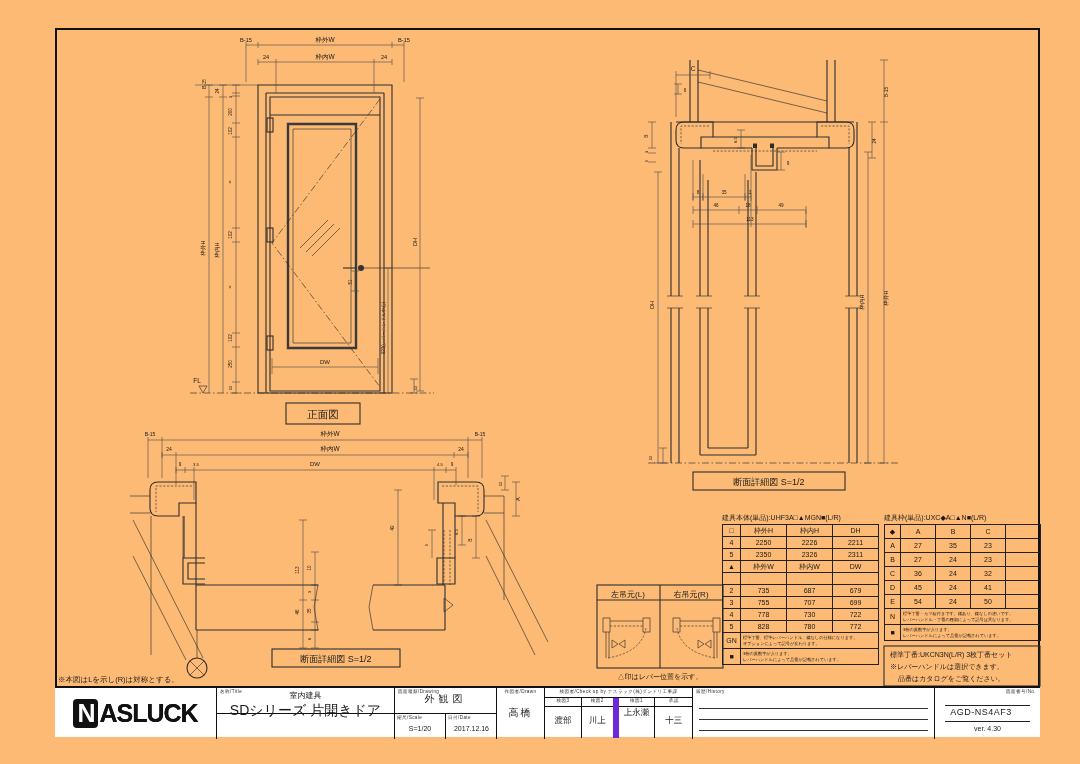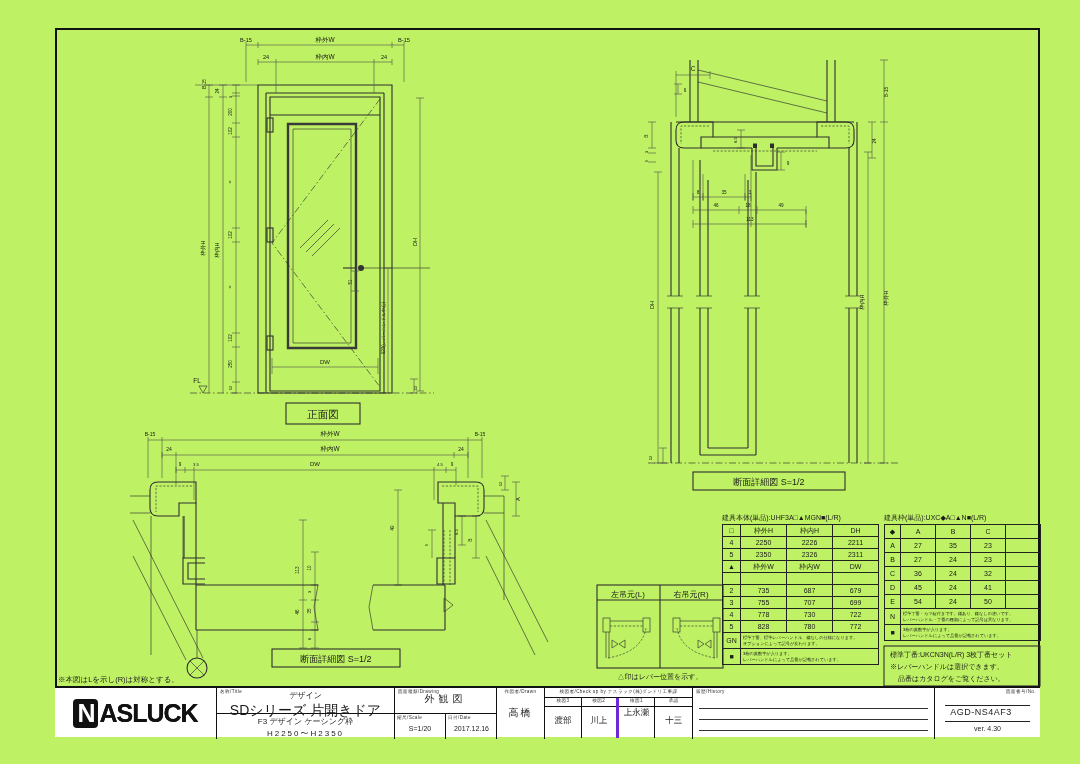--- a/index.html
+++ b/index.html
@@ -1,17 +1,17 @@
 <!DOCTYPE html>
 <html><head>
 <meta charset="utf-8">
 <style>
   html,body{margin:0;padding:0;background:#fff;width:1080px;height:764px;overflow:hidden;
     font-family:"Liberation Sans",sans-serif;color:#1a1a1a;}
-  #sheet{position:relative;width:1080px;height:764px;background:#bef264;}
+  #sheet{position:relative;width:1080px;height:764px;background:#fdba74;}
   #frame{position:absolute;left:55px;top:28px;width:985px;height:709px;border:2.5px solid #111;box-sizing:border-box;}
   svg{position:absolute;left:0;top:0;}
   svg text{font-family:"Liberation Sans",sans-serif;fill:#1a1a1a;}
   .mid{text-anchor:middle}
   .t4{font-size:4.2px}.t45{font-size:4.6px}.t5{font-size:5px}.t55{font-size:5.6px}
   .t6{font-size:6px}.t65{font-size:6.5px}.t7{font-size:7px}.t75{font-size:7.5px}
   .t8{font-size:8px}.t9{font-size:9px}.t10{font-size:10.5px}
   .ln{stroke:#2e2e2e;stroke-width:1.1;fill:none}
   .lt{stroke:#2e2e2e;stroke-width:.65;fill:none}
   .lk{stroke:#3a3a3a;stroke-width:2.4;fill:none}
@@ -403,26 +403,22 @@
     <div class="cell" style="left:0;width:162px">
       <div class="logo">
         <span class="logo-n">N</span>
           <span class="logo-rest">ASLUCK</span>
       </div>
     </div>
 
     <div class="cell" style="left:162px;width:178px">
       <div class="half" style="top:0;height:26px;border-bottom:1px solid #111;">
         <div class="tinyh" style="position:absolute;left:3px;top:1px">名称/Title</div>
-        <div class="ctext" style="font-size:8px;margin-top:2px">デザイン</div>
+        <div class="ctext" style="font-size:8px;margin-top:2px">室内建具</div>
         <div class="ctext" style="font-size:14px;margin-top:1px">SDシリーズ 片開きドア</div>
-      </div>
-      <div class="half" style="top:26px;height:25px;">
-        <div class="ctext" style="font-size:8px;margin-top:2px">F3 デザイン ケーシング枠</div>
-        <div class="ctext" style="font-size:8px;margin-top:1px;letter-spacing:2px">H2250〜H2350</div>
       </div>
     </div>
 
     <div class="cell" style="left:340px;width:102px">
       <div class="half" style="top:0;height:26px;border-bottom:1px solid #111;">
         <div class="tinyh" style="position:absolute;left:3px;top:1px">図面種類/Drawing</div>
         <div class="ctext" style="font-size:10px;margin-top:4px;letter-spacing:4px">外観図</div>
       </div>
       <div class="half" style="top:26px;height:25px;">
         <div style="position:absolute;left:0;top:0;width:51px;height:25px;border-right:1px solid #111;box-sizing:border-box">
@@ -441,21 +437,21 @@
       <div class="ctext" style="font-size:10px;margin-top:12px;letter-spacing:2px">高橋</div>
     </div>
 
     <div class="cell" style="left:490px;width:148px">
       <div class="tinyh ctext" style="height:10px;border-bottom:1px solid #111;padding-top:1px;box-sizing:border-box">検図者/Check up by ナスラック(株)ダンドリ工事課</div>
       <div style="display:flex;height:40px;">
         <div style="width:37px;border-right:1px solid #111;box-sizing:border-box">
           <div class="tinyh ctext" style="border-bottom:1px solid #111;height:8px">検図3</div>
           <div class="ctext" style="font-size:8.5px;margin-top:8px">渡部</div>
         </div>
-        <div style="width:37px;border-right:3px solid #6d28d9;box-sizing:border-box">
+        <div style="width:37px;border-right:6px solid #6d28d9;box-sizing:border-box">
           <div class="tinyh ctext" style="border-bottom:1px solid #111;height:8px">検図2</div>
           <div class="ctext" style="font-size:8.5px;margin-top:8px">川上</div>
         </div>
         <div style="width:37px;border-right:1px solid #111;box-sizing:border-box">
           <div class="tinyh ctext" style="border-bottom:1px solid #111;height:8px">検図1</div>
           <div class="ctext" style="font-size:8.5px;margin-top:0">上永瀬</div>
         </div>
         <div style="width:37px;box-sizing:border-box">
           <div class="tinyh ctext" style="border-bottom:1px solid #111;height:8px">承認</div>
           <div class="ctext" style="font-size:8.5px;margin-top:8px">十三</div>

